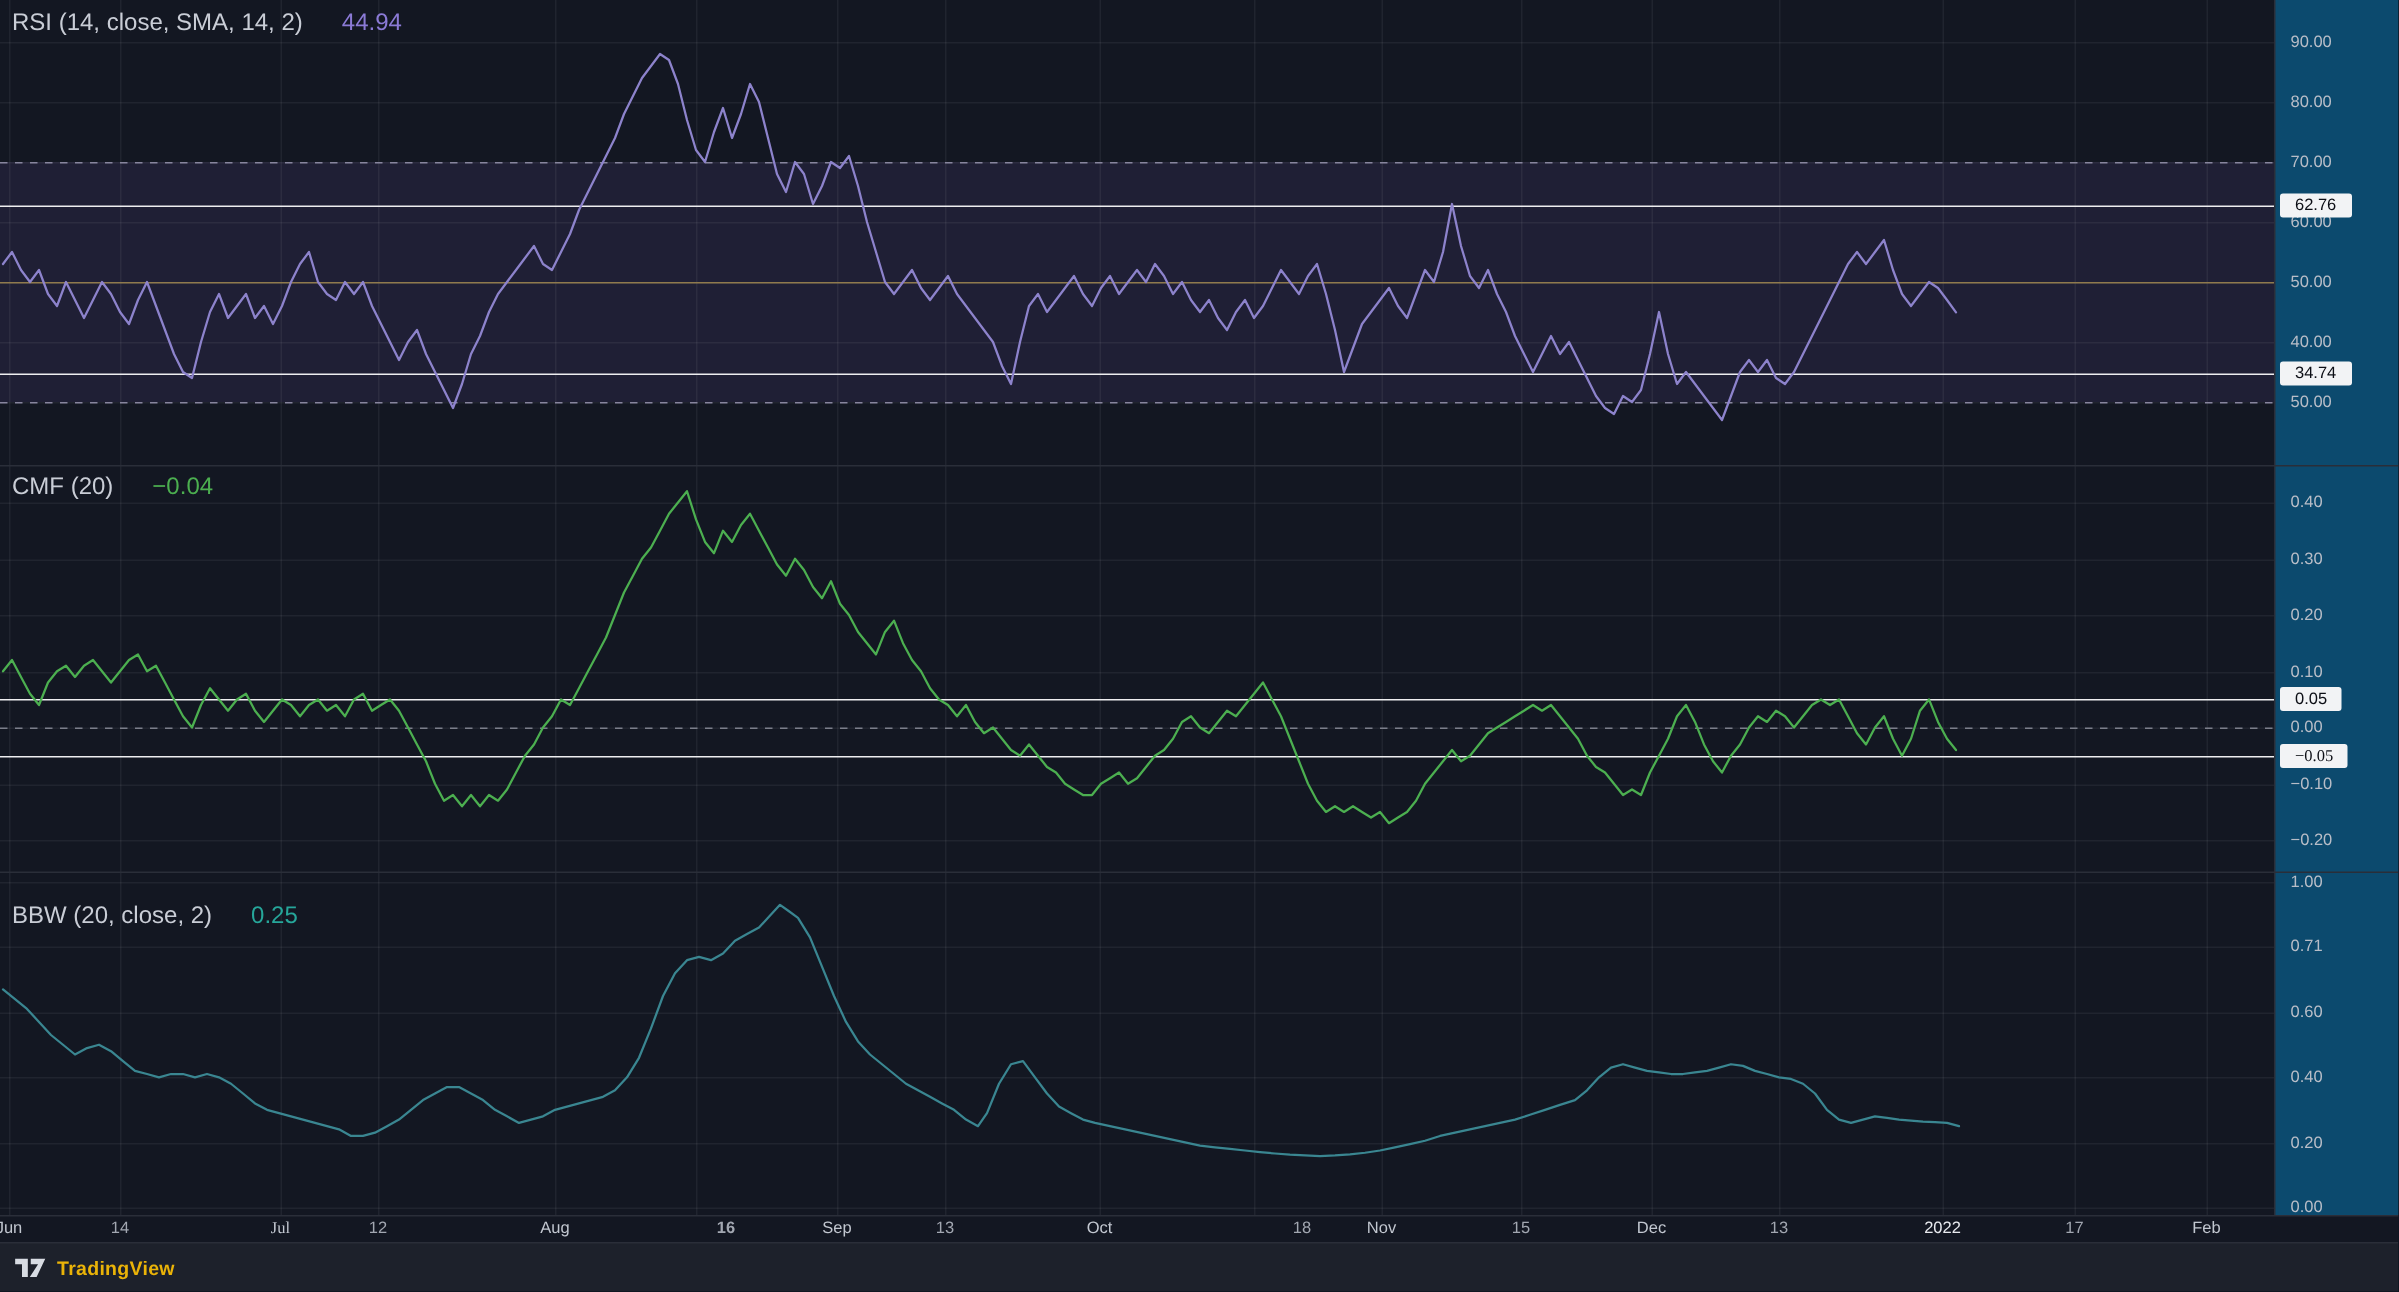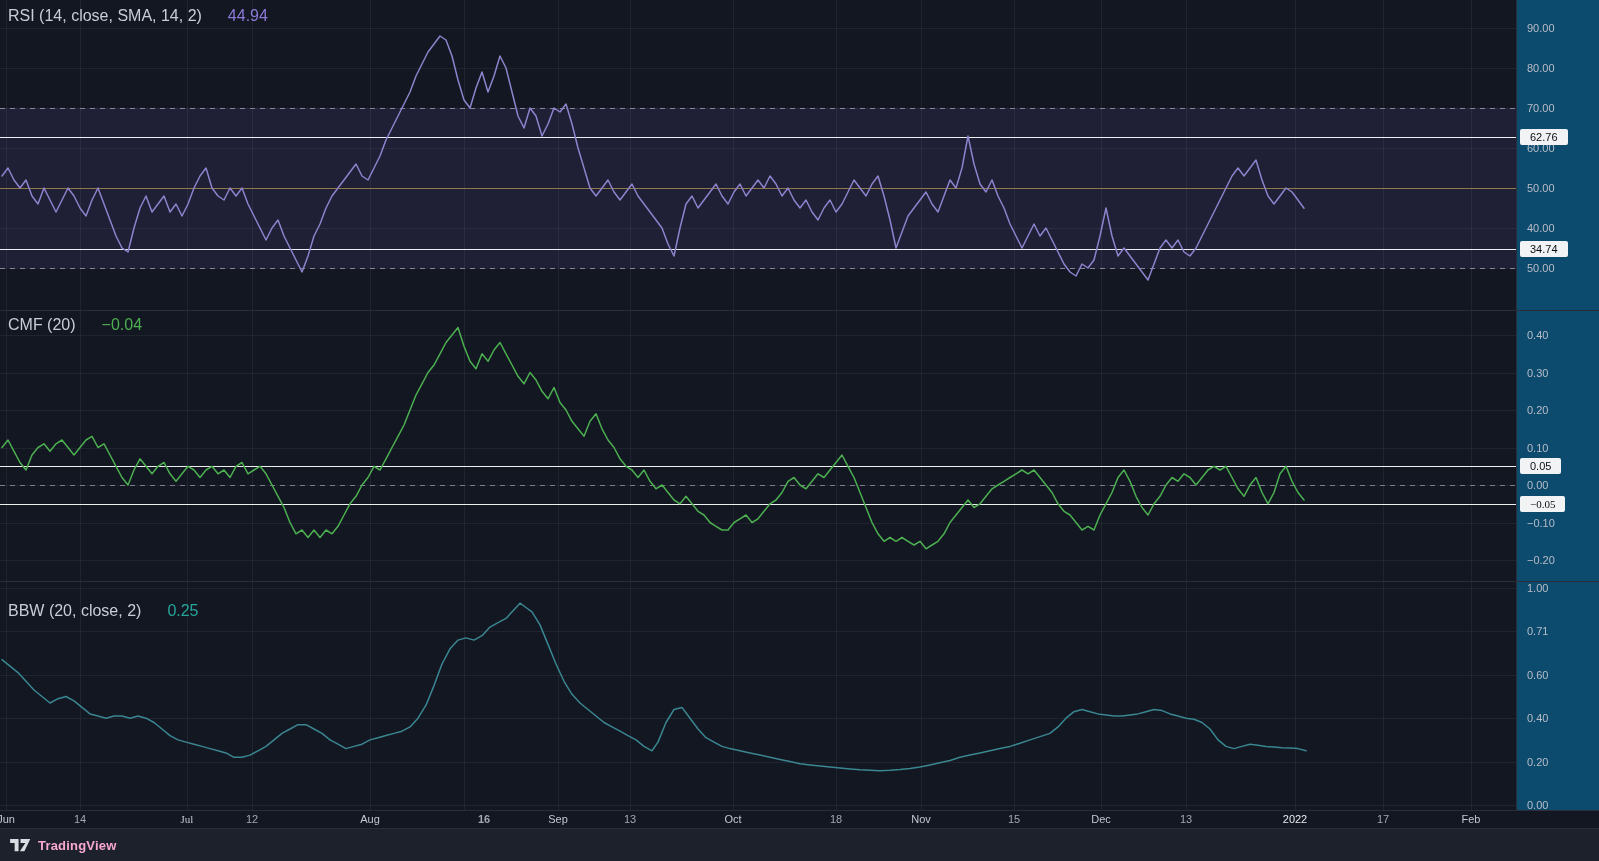--- a/index.html
+++ b/index.html
@@ -14,21 +14,21 @@
               background:#f2f3f5;color:#0c0e15;border-radius:2px;white-space:nowrap;}
   .time-axis{position:absolute;left:0;top:810px;width:1599px;height:17px;border-top:1px solid #2a2e39;
              background:#131722;}
   .time-tick{position:absolute;top:2px;transform:translateX(-50%);font-size:11px;color:#a2a7b1;
              white-space:nowrap;}
   .time-tick.month{color:#c2c7d0;}
   .time-tick.year{color:#e8eaef;}
   .footer{position:absolute;left:0;top:828px;width:1599px;height:33px;background:#1d212b;
           border-top:1px solid #2a2e39;display:flex;align-items:center;gap:7px;
           padding-left:10px;box-sizing:border-box;}
-  .brand{font-size:13px;font-weight:700;color:#f9a8d4;letter-spacing:.2px;}
+  .brand{font-size:13px;font-weight:700;color:#eab308;letter-spacing:.2px;}
   .pane-title{position:absolute;left:8px;display:flex;gap:26px;font-size:16px;color:#c9cdd6;
               z-index:5;align-items:baseline;}
   .separator{position:absolute;left:0;width:1599px;height:1px;background:#2a2e39;z-index:4;}
 </style>
 </head>
 <body>
 
 <div class="chart">
 
   <svg id="plot-svg" class="plot" width="1516" height="810">
@@ -113,21 +113,21 @@
   <div class="time-axis">
       <div class="time-tick month" style="left: 6px;">Jun</div>
       <div class="time-tick day" style="left: 80px;">14</div>
       <div class="time-tick month" style="left: 187px; font-family: Liberation Serif, serif;">Jul</div>
       <div class="time-tick day" style="left: 252px;">12</div>
       <div class="time-tick month" style="left: 370px;">Aug</div>
       <div class="time-tick day" style="left: 484px; font-weight: bold;">16</div>
       <div class="time-tick month" style="left: 558px;">Sep</div>
       <div class="time-tick day" style="left: 630px;">13</div>
       <div class="time-tick month" style="left: 733px;">Oct</div>
-      <div class="time-tick day" style="left: 836px;">18</div>
+      <div class="time-tick day" style="left: 868px;">18</div>
       <div class="time-tick month" style="left: 921px;">Nov</div>
       <div class="time-tick day" style="left: 1014px;">15</div>
       <div class="time-tick month" style="left: 1101px;">Dec</div>
       <div class="time-tick day" style="left: 1186px;">13</div>
       <div class="time-tick year" style="left: 1295px;">2022</div>
       <div class="time-tick day" style="left: 1383px;">17</div>
       <div class="time-tick month" style="left: 1471px;">Feb</div>
     </div>
 
   <div class="pane-title" style="top:7px">

